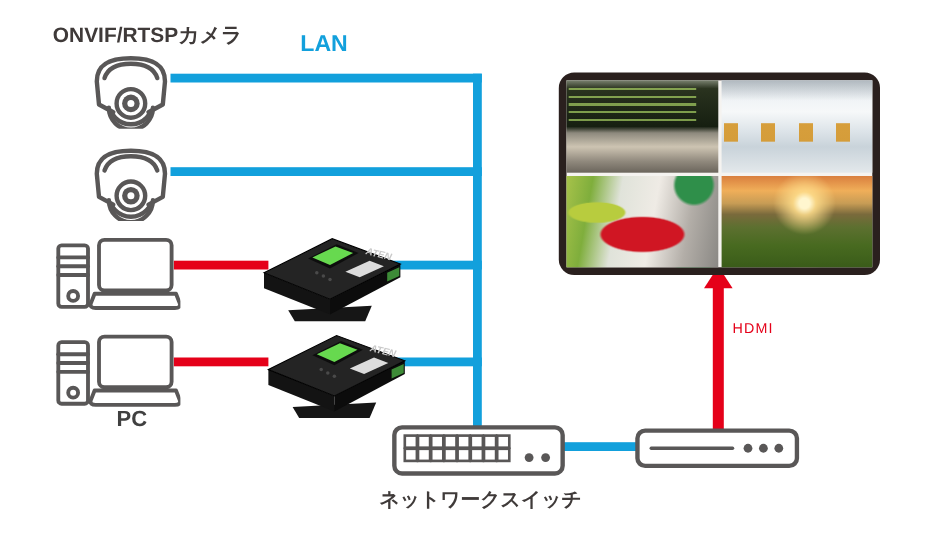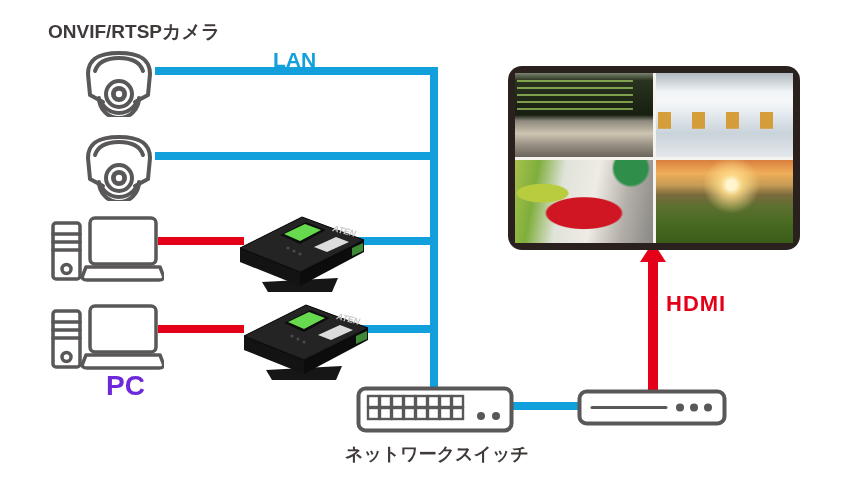--- a/index.html
+++ b/index.html
@@ -3,21 +3,21 @@
 <meta charset="utf-8">
 <style>
   html,body{margin:0;padding:0;background:#fff;}
   .stage{position:relative;width:844px;height:486px;background:#ffffff;overflow:hidden;
          font-family:"Liberation Sans","DejaVu Sans",sans-serif;}
   .abs{position:absolute;}
   .label{color:#3f3a39;font-weight:700;white-space:nowrap;}
   .line-blue{background:#12a0dc;}
   .line-red{background:#e50019;}
   .lan-text{color:#12a0dc;font-weight:700;font-size:21px;}
-  .hdmi-text{color:#e50019;font-weight:700;font-size:22px;letter-spacing:1px;}
+  .hdmi-text{color:#e50019;font-weight:400;font-size:13px;letter-spacing:1px;}
   .center{text-align:center;}
   
   .arrow-up{width:0;height:0;border-left:13px solid transparent;border-right:13px solid transparent;
             border-bottom:20px solid #e50019;}
   
   .monitor{background:#2a201e;border-radius:14px;padding:7px;box-sizing:border-box;}
   .quad{display:grid;grid-template-columns:1fr 1fr;grid-template-rows:1fr 1fr;gap:3px;
         background:#f5f3f0;width:100%;height:100%;}
   .view{width:100%;height:100%;}
   .view-board{
@@ -56,22 +56,22 @@
   <div class="abs line-blue" style="left:356px;top:237px;width:82px;height:8px;"></div>
   <div class="abs line-blue" style="left:360px;top:325px;width:78px;height:8px;"></div>
   <div class="abs line-blue" style="left:430px;top:67px;width:8px;height:325px;"></div>
   <div class="abs line-blue" style="left:510px;top:402px;width:72px;height:8px;"></div>
   <div class="abs line-red" style="left:158px;top:237px;width:86px;height:8px;"></div>
   <div class="abs line-red" style="left:158px;top:325px;width:86px;height:8px;"></div>
   <div class="abs line-red" style="left:648px;top:260px;width:10px;height:132px;"></div>
   <div class="abs arrow-up" style="left:640px;top:242px;"></div>
 
   <div class="abs label" style="left:48px;top:19px;font-size:19px;">ONVIF/RTSPカメラ</div>
-  <div class="abs lan-text" style="left:273px;top:48px;">LAN</div>
-  <div class="abs label" style="left:106px;top:370px;font-size:28px;color:#6d28d9;">PC</div>
+  <div class="abs lan-text" style="left:273px;top:28px;">LAN</div>
+  <div class="abs label" style="left:106px;top:370px;font-size:20px;color:#404040;">PC</div>
   <div class="abs label center" style="left:345px;top:442px;width:180px;font-size:18px;font-family:Liberation Mono, monospace;">ネットワークスイッチ</div>
   <div class="abs hdmi-text" style="left:666px;top:291px;">HDMI</div>
 
   <svg class="abs" style="left:82px;top:49px;" width="74" height="68" viewBox="0 0 74 68">
     <g fill="none" stroke="#595757" stroke-width="4" stroke-linejoin="round" stroke-linecap="round">
       <circle cx="37" cy="44" r="20" fill="#ffffff"></circle>
       <path d="M21 53 L8 46 L6 25 C6 8 20 4 37 4 C54 4 68 8 68 25 L66 46 L53 53" fill="#ffffff"></path>
       <path d="M13 22 C16 13 25 9 37 9 C49 9 58 13 61 22"></path>
       <path d="M17 49 A20 20 0 0 0 57 49" fill="none"></path>
       <circle cx="37" cy="45" r="13" fill="#ffffff"></circle>

